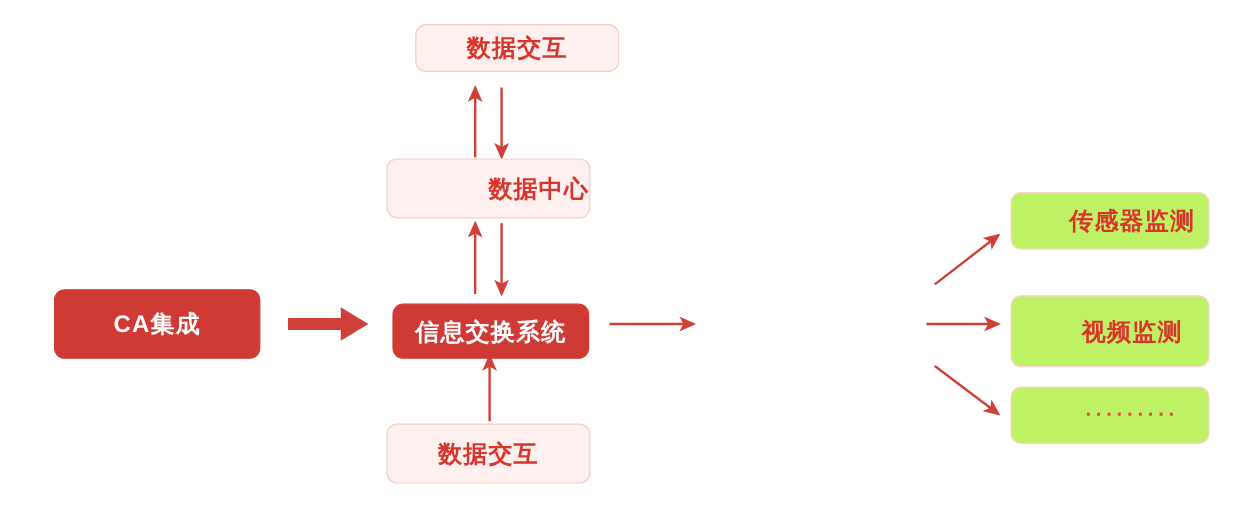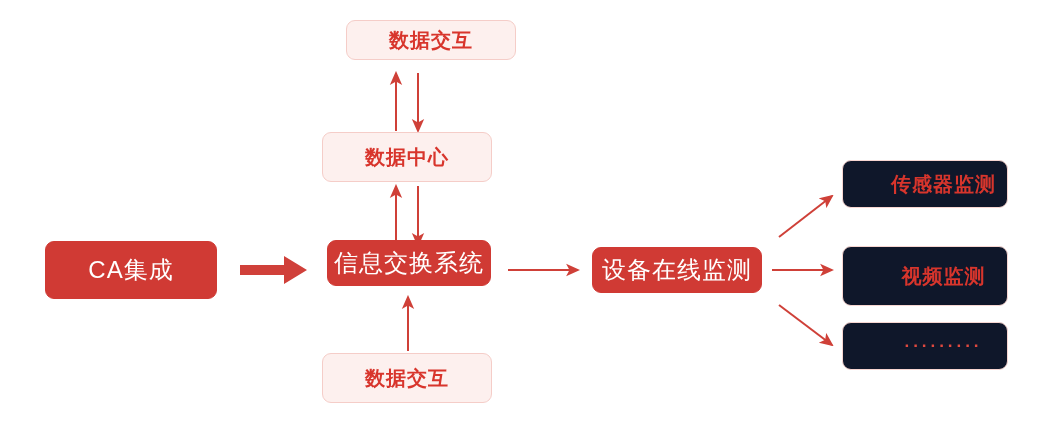--- a/index.html
+++ b/index.html
@@ -33,32 +33,32 @@
     justify-content: center;
     border-radius: 9px;
     letter-spacing: 1px;
     white-space: nowrap;
     user-select: none;
   }
   .node-solid {
     background: #d03a34;
     color: #ffffff;
     border: 1px solid #d03a34;
-    font-weight: normal;
-    font-size: 24px;
+    font-weight: bold;
+    font-size: 20px;
   }
   .node-tint {
     background: #fdf0ee;
     color: #d8352c;
     border: 1.5px solid #f5cdc8;
     font-weight: bold;
     font-size: 20px;
   }
   .node-outline {
-    background: #0f172a;
+    background: #bef264;
     color: #d8352c;
     border: 1.5px solid #f7d6d1;
     font-weight: bold;
     font-size: 20px;
     padding-left: 37px;
   }
   .node-dots {
     letter-spacing: 3px;
     font-size: 17px;
     color: #e0493f;
@@ -98,35 +98,32 @@
   </svg>
 
   <div class="node node-solid" style="left:45px; top:241px; width:172px; height:58px;">
     <span>CA集成</span>
   </div>
 
   <div class="node node-tint" style="left:322px; top:20px; width:170px; height:40px;margin-left:24px;">
     <span>数据交互</span>
   </div>
 
-  <div class="node node-tint" style="left:322px; top:132px; width:170px; height:50px;">
+  <div class="node node-tint" style="left:322px; top:132px; width:170px; height:50px;justify-content:flex-end;">
     <span>数据中心</span>
   </div>
 
-  <div class="node node-solid" style="left:327px; top:240px; width:164px; height:46px;">
+  <div class="node node-solid" style="left:327px; top:253px; width:164px; height:46px;">
     <span>信息交换系统</span>
   </div>
 
   <div class="node node-tint" style="left:322px; top:353px; width:170px; height:50px;">
     <span>数据交互</span>
   </div>
 
-  <div class="node node-solid" style="left:592px; top:247px; width:170px; height:46px;">
-    <span>设备在线监测</span>
-  </div>
 
   <div class="node node-outline" style="left:842px; top:160px; width:166px; height:48px;">
     <span>传感器监测</span>
   </div>
 
   <div class="node node-outline" style="left:842px; top:246px; width:166px; height:60px;">
     <span>视频监测</span>
   </div>
 
   <div class="node node-outline" style="left:842px; top:322px; width:166px; height:48px;">

